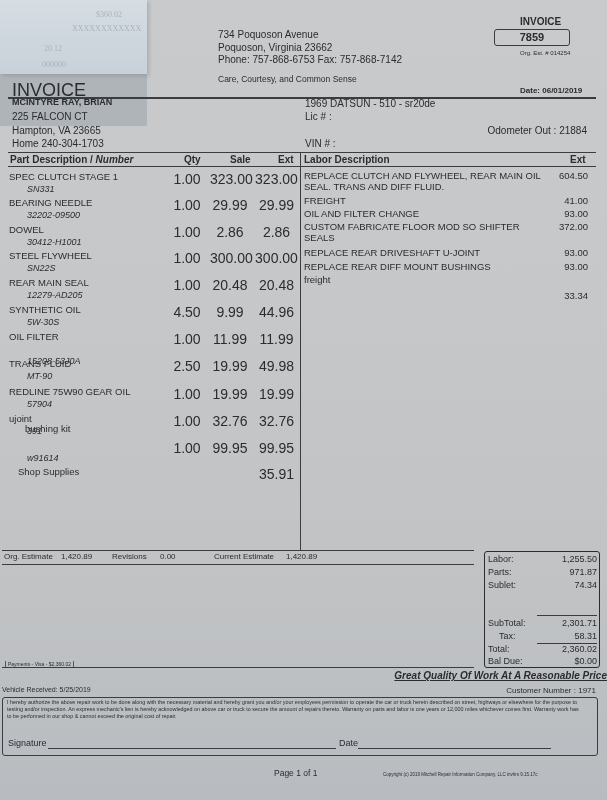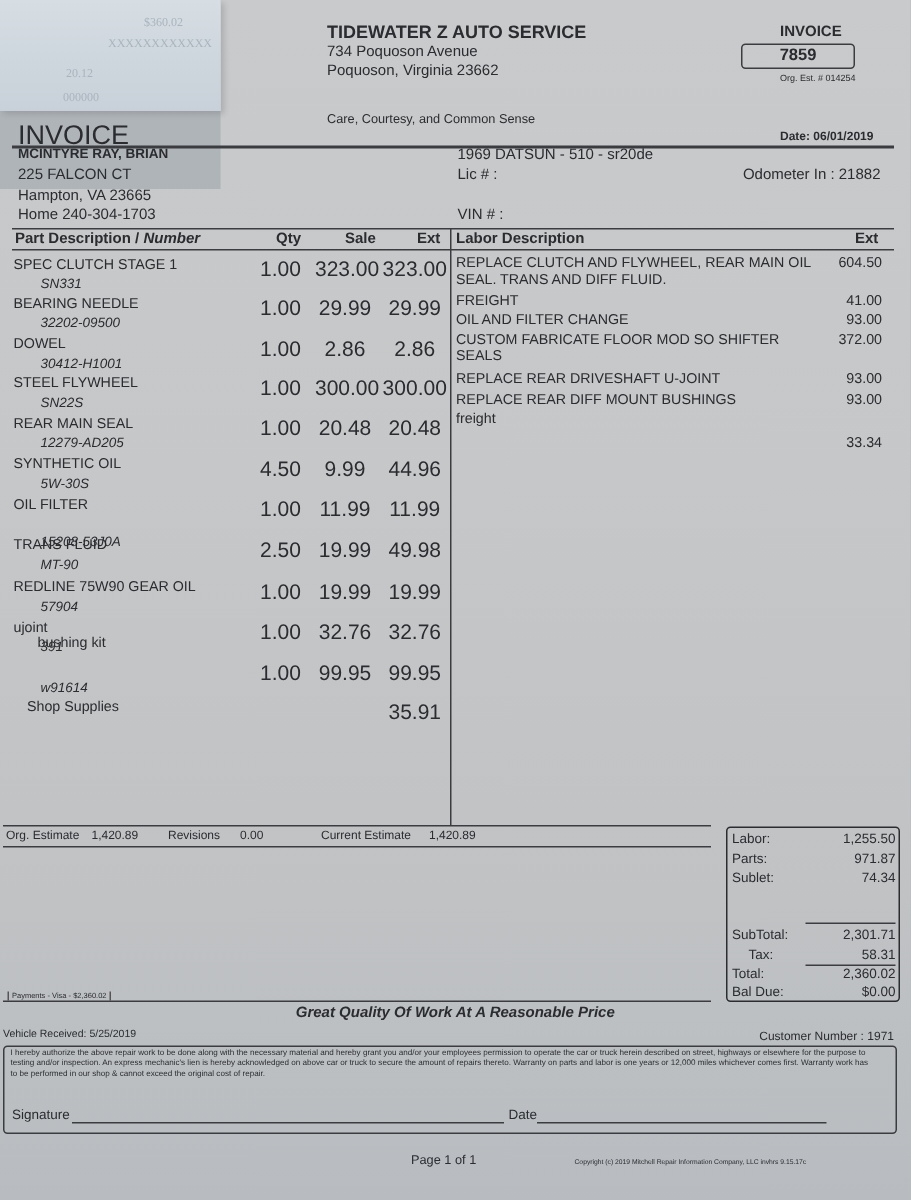--- a/index.html
+++ b/index.html
@@ -48,21 +48,21 @@
   .lab-desc { position: absolute; left: 304px; font-size: 9.5px; width: 240px; line-height: 11px; white-space: normal; }
   .lab-ext { position: absolute; left: 540px; width: 48px; text-align: right; font-size: 9.5px; }
   .est-bar { top: 552px; font-size: 8px; }
   .totals-box {
     position: absolute; left: 484px; top: 551px; width: 114px; height: 115px;
     border: 1.5px solid #2a2c30; border-radius: 3px;
   }
   .tot-label { position: absolute; left: 3px; font-size: 9px; }
   .tot-val { position: absolute; right: 2px; font-size: 9px; text-align: right; }
   .payments { left: 5px; top: 661px; font-size: 5px; border-left: 1px solid #555; border-right: 1px solid #555; padding: 0 2px; }
-  .motto { left: 0; width: 607px; text-align: center; top: 670px; font-size: 10px; font-weight: bold; font-style: italic; }
+  .motto { left: 0; width: 607px; text-align: right; top: 670px; font-size: 10px; font-weight: bold; font-style: italic; text-decoration: underline; }
   .received { left: 2px; top: 686px; font-size: 7px; }
   .cust-num { left: 500px; top: 686px; font-size: 8px; width: 96px; text-align: right; }
   .auth-box {
     position: absolute; left: 2px; top: 697px; width: 594px; height: 57px;
     border: 1px solid #3a3c40; border-radius: 3px;
   }
   .auth-text { position: absolute; left: 4px; top: 1px; width: 572px; font-size: 5.4px; line-height: 7px; white-space: normal; }
   .sig-label { position: absolute; left: 5px; top: 40px; font-size: 9px; }
   .sig-line { position: absolute; left: 45px; top: 50px; width: 288px; height: 1px; background: #3a3c40; }
   .date-label { position: absolute; left: 336px; top: 40px; font-size: 9px; }
@@ -76,42 +76,42 @@
 <div class="paper">
 
   <div class="receipt">
     <span class="faint" style="left:96px;top:10px;">$360.02</span>
     <span class="faint" style="left:72px;top:24px;">XXXXXXXXXXXX</span>
     <span class="faint" style="left:44px;top:44px;">20.12</span>
     <span class="faint" style="left:42px;top:60px;">000000</span>
   </div>
   <div class="shadow-band"></div>
 
-  <div class="abs shop-name">TIDEWATER Z AUTO SERVICE</div>
   <div class="abs shop-line" style="top:29px;">734 Poquoson Avenue</div>
   <div class="abs shop-line" style="top:42px;">Poquoson, Virginia  23662</div>
+  <div class="abs shop-line" style="top:54px;">Phone: 757-868-6753   Fax: 757-868-7142</div>
   <div class="abs tagline">Care, Courtesy, and Common Sense</div>
 
   <div class="abs inv-label">INVOICE</div>
   <div class="inv-box">7859</div>
   <div class="abs org-est">Org. Est. # 014254</div>
 
   <div class="abs invoice-title">INVOICE</div>
   <div class="abs date">Date: 06/01/2019</div>
   <div class="rule" style="left:8px;top:97px;width:588px;height:1.5px;"></div>
 
   <div class="abs cust-name">MCINTYRE RAY, BRIAN</div>
   <div class="abs cust-line" style="top:111px;">225 FALCON CT</div>
   <div class="abs cust-line" style="top:125px;">Hampton, VA   23665</div>
   <div class="abs cust-line" style="top:138px;">Home  240-304-1703</div>
 
   <div class="abs veh-line" style="top:98px;">1969 DATSUN - 510 - sr20de</div>
   <div class="abs veh-line" style="top:111px;">Lic # :</div>
   <div class="abs veh-line" style="top:138px;">VIN # :</div>
-  <div class="abs odo" style="top:111px;">Odometer In :  21882</div>
+  <div class="abs odo" style="top:125px;">Odometer Out :  21884</div>
 
   <div class="rule" style="left:8px;top:152px;width:588px;height:1px;"></div>
   <div class="rule" style="left:8px;top:166px;width:588px;height:1px;"></div>
   <div class="rule" style="left:300px;top:152px;width:1px;height:398px;"></div>
 
   <div class="abs hdr" style="left:10px;top:154px;">
     <span>Part Description</span><span> / </span><i>Number</i>
   </div>
   <div class="abs hdr" style="left:184px;top:154px;">Qty</div>
   <div class="abs hdr" style="left:230px;top:154px;">Sale</div>

